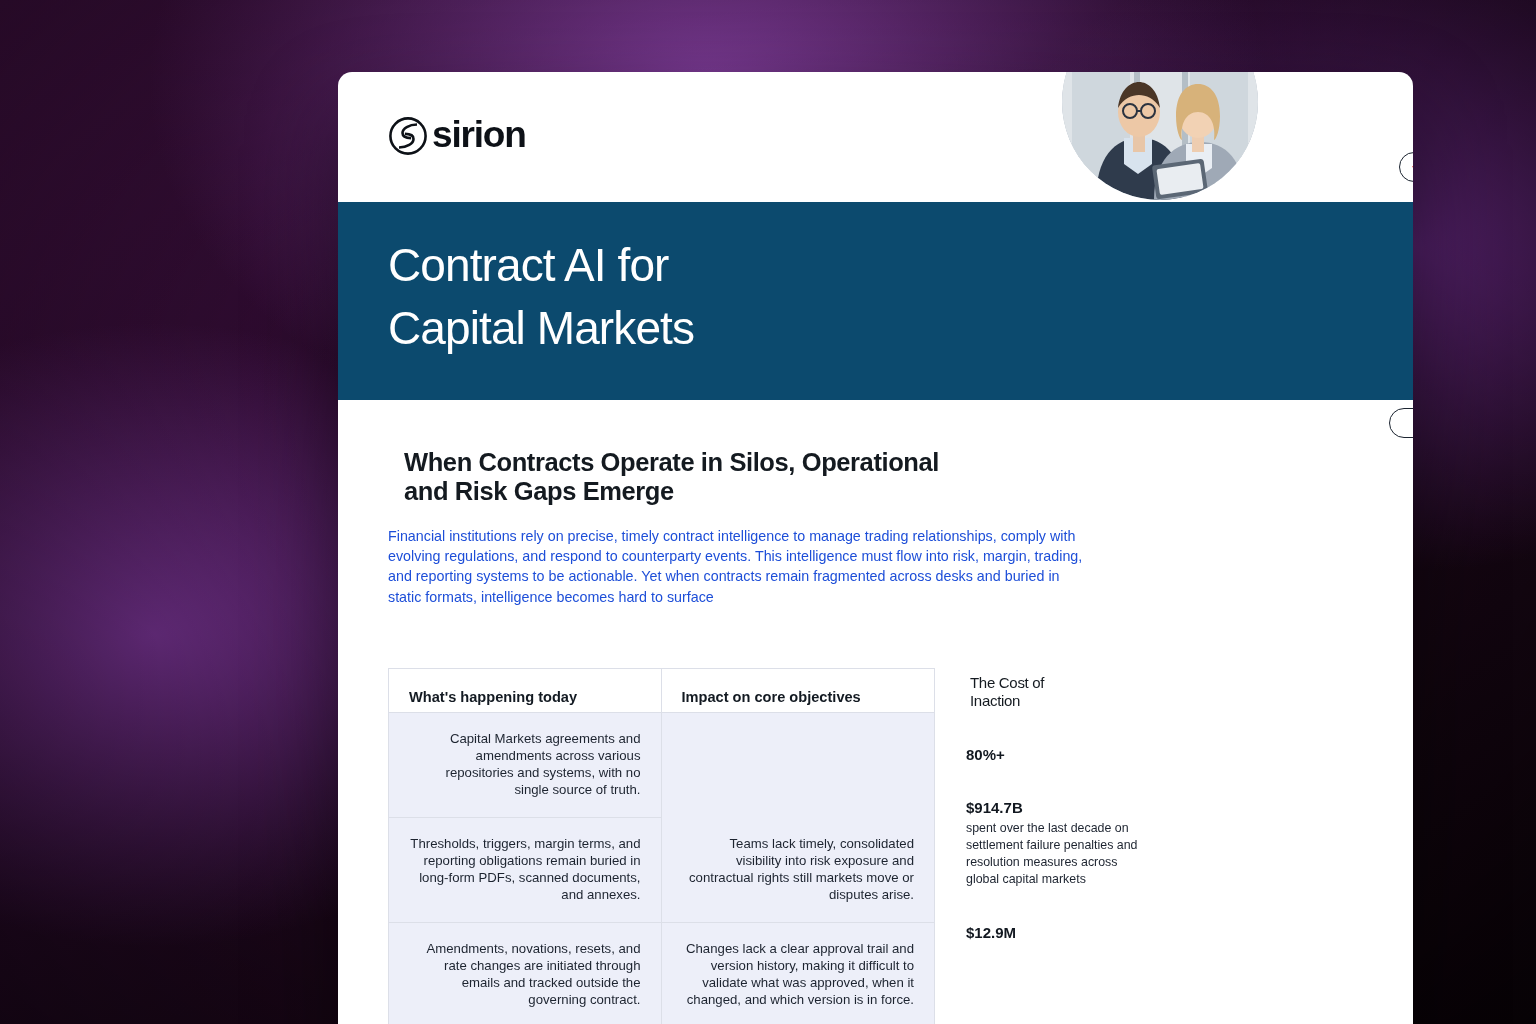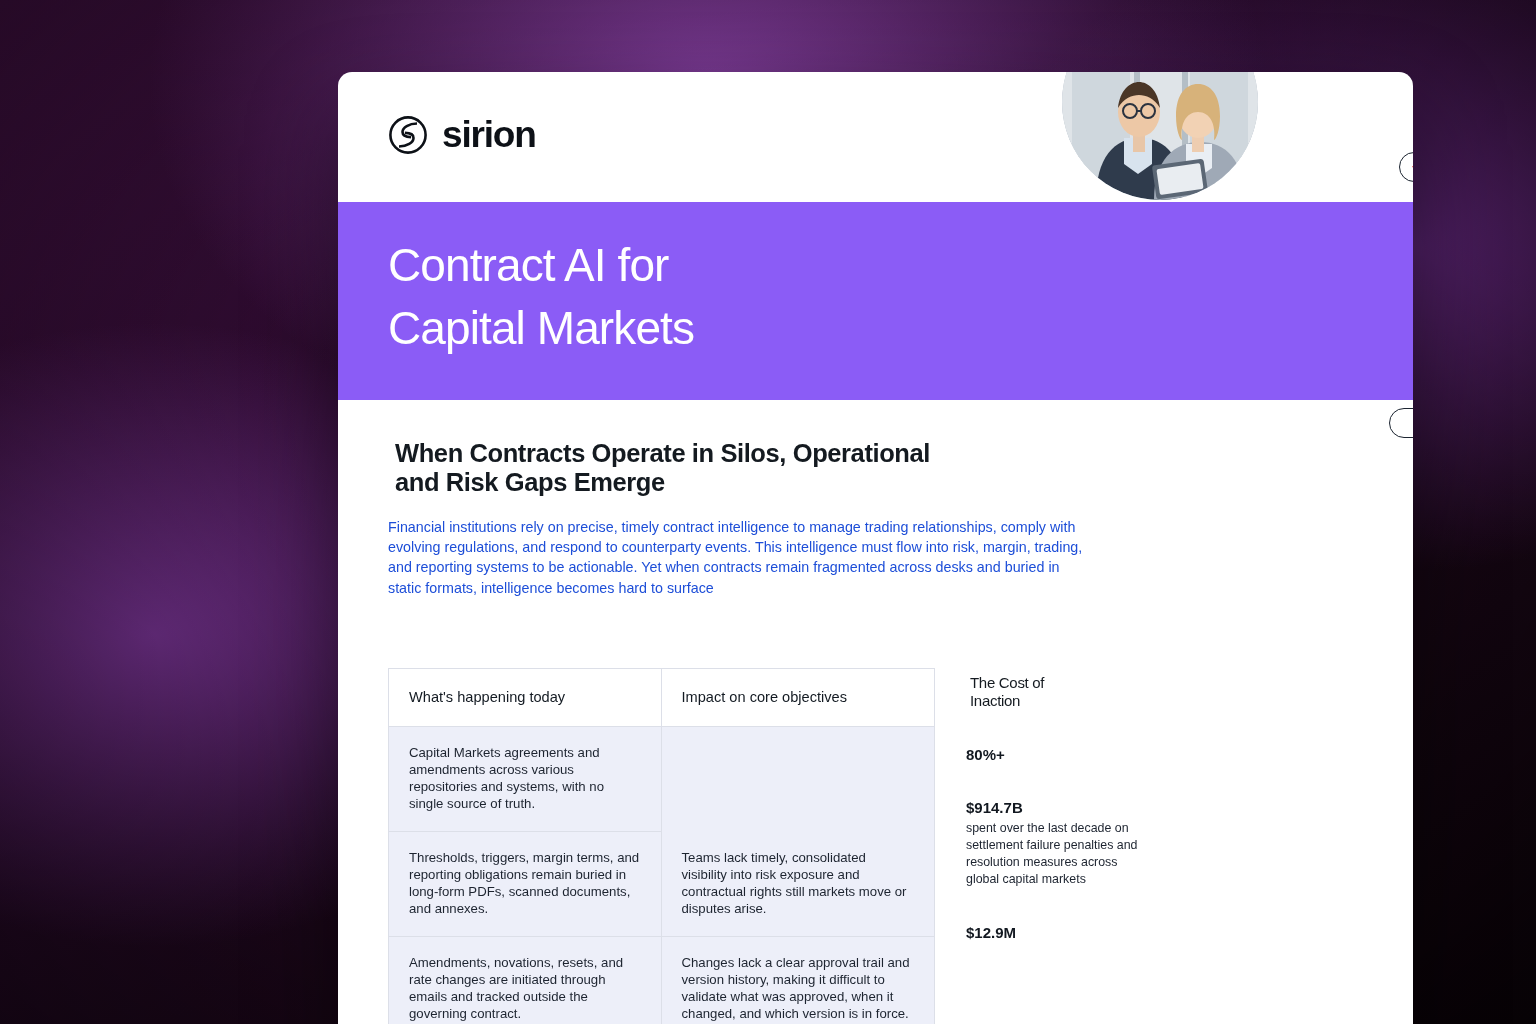--- a/index.html
+++ b/index.html
@@ -40,22 +40,22 @@
     box-shadow: 0 40px 90px rgba(0,0,0,0.45);
     overflow: hidden;
   }
 
   
   .brand {
     position: absolute;
     left: 50px;
     top: 42px;
     display: flex;
-    align-items: center;
-    gap: 14px;
+    align-items: flex-end;
+    gap: 4px;
   }
   .brand-mark { width: 40px; height: 40px; display:block; }
   .brand-name {
     font-size: 37px;
     font-weight: 700;
     letter-spacing: -1.2px;
     color: #0d1117;
     font-family: "Liberation Sans", sans-serif;
   }
 
@@ -76,21 +76,21 @@
     font-family: "DejaVu Sans", sans-serif;
   }
 
   
   .hero {
     position: absolute;
     left: 0;
     top: 130px;
     width: 100%;
     height: 198px;
-    background: #8b5cf6;
+    background: #0c4a6e;
   }
   .hero-title {
     position: absolute;
     left: 50px;
     top: 32px;
     font-size: 46px;
     line-height: 1.38;
     font-weight: 400;
     color: #ffffff;
     letter-spacing: -0.9px;
@@ -104,21 +104,21 @@
     height: 196px;
     border-radius: 50%;
     overflow: hidden;
     background: #b9c3cc;
   }
   .hero-photo svg { display: block; }
 
   
   .body-wrap { position: absolute; left: 50px; top: 360px; right: 0; }
   h2.section-title {
-    margin: 7px;
+    margin: 16px;
     font-size: 25.5px;
     line-height: 1.13;
     font-weight: 700;
     color: #141a20;
     letter-spacing: -0.4px;
     white-space: pre-line;
   }
   p.intro {
     margin: 20px 0 0 0;
     width: 703px;
@@ -133,37 +133,37 @@
     left: 50px;
     top: 596px;
     width: 547px;
     border-left: 1px solid #dcdfe8;
     border-right: 1px solid #dcdfe8;
     border-top: 1px solid #dcdfe8;
     box-sizing: border-box;
   }
   .t-row { display: flex; }
   .t-head .t-cell {
-    font-weight: 400;
+    font-weight: 700;
     font-size: 14.6px;
     color: #131a22;
-    padding: 19px 18px 19px 20px;
+    padding: 19px 18px 5px 20px;
     background: #fff;
   }
   .t-cell {
     width: 50%;
     box-sizing: border-box;
     padding: 17px 20px 19px 20px;
     font-size: 13.2px;
     line-height: 1.29;
     color: #1d2430;
     border-bottom: 1px solid #dcdfe8;
   }
   .t-cell:first-child { border-right: 1px solid #dcdfe8; }
-  .t-body .t-row { background: #edeff9; }
+  .t-body .t-row { background: #edeff9; text-align: right; }
   .t-head .t-row { background: #ffffff; }
   .t-head .t-cell { border-bottom: 1px solid #dcdfe8; }
 
   
   .cost {
     position: absolute;
     left: 628px;
     top: 598px;
     width: 182px;
   }

